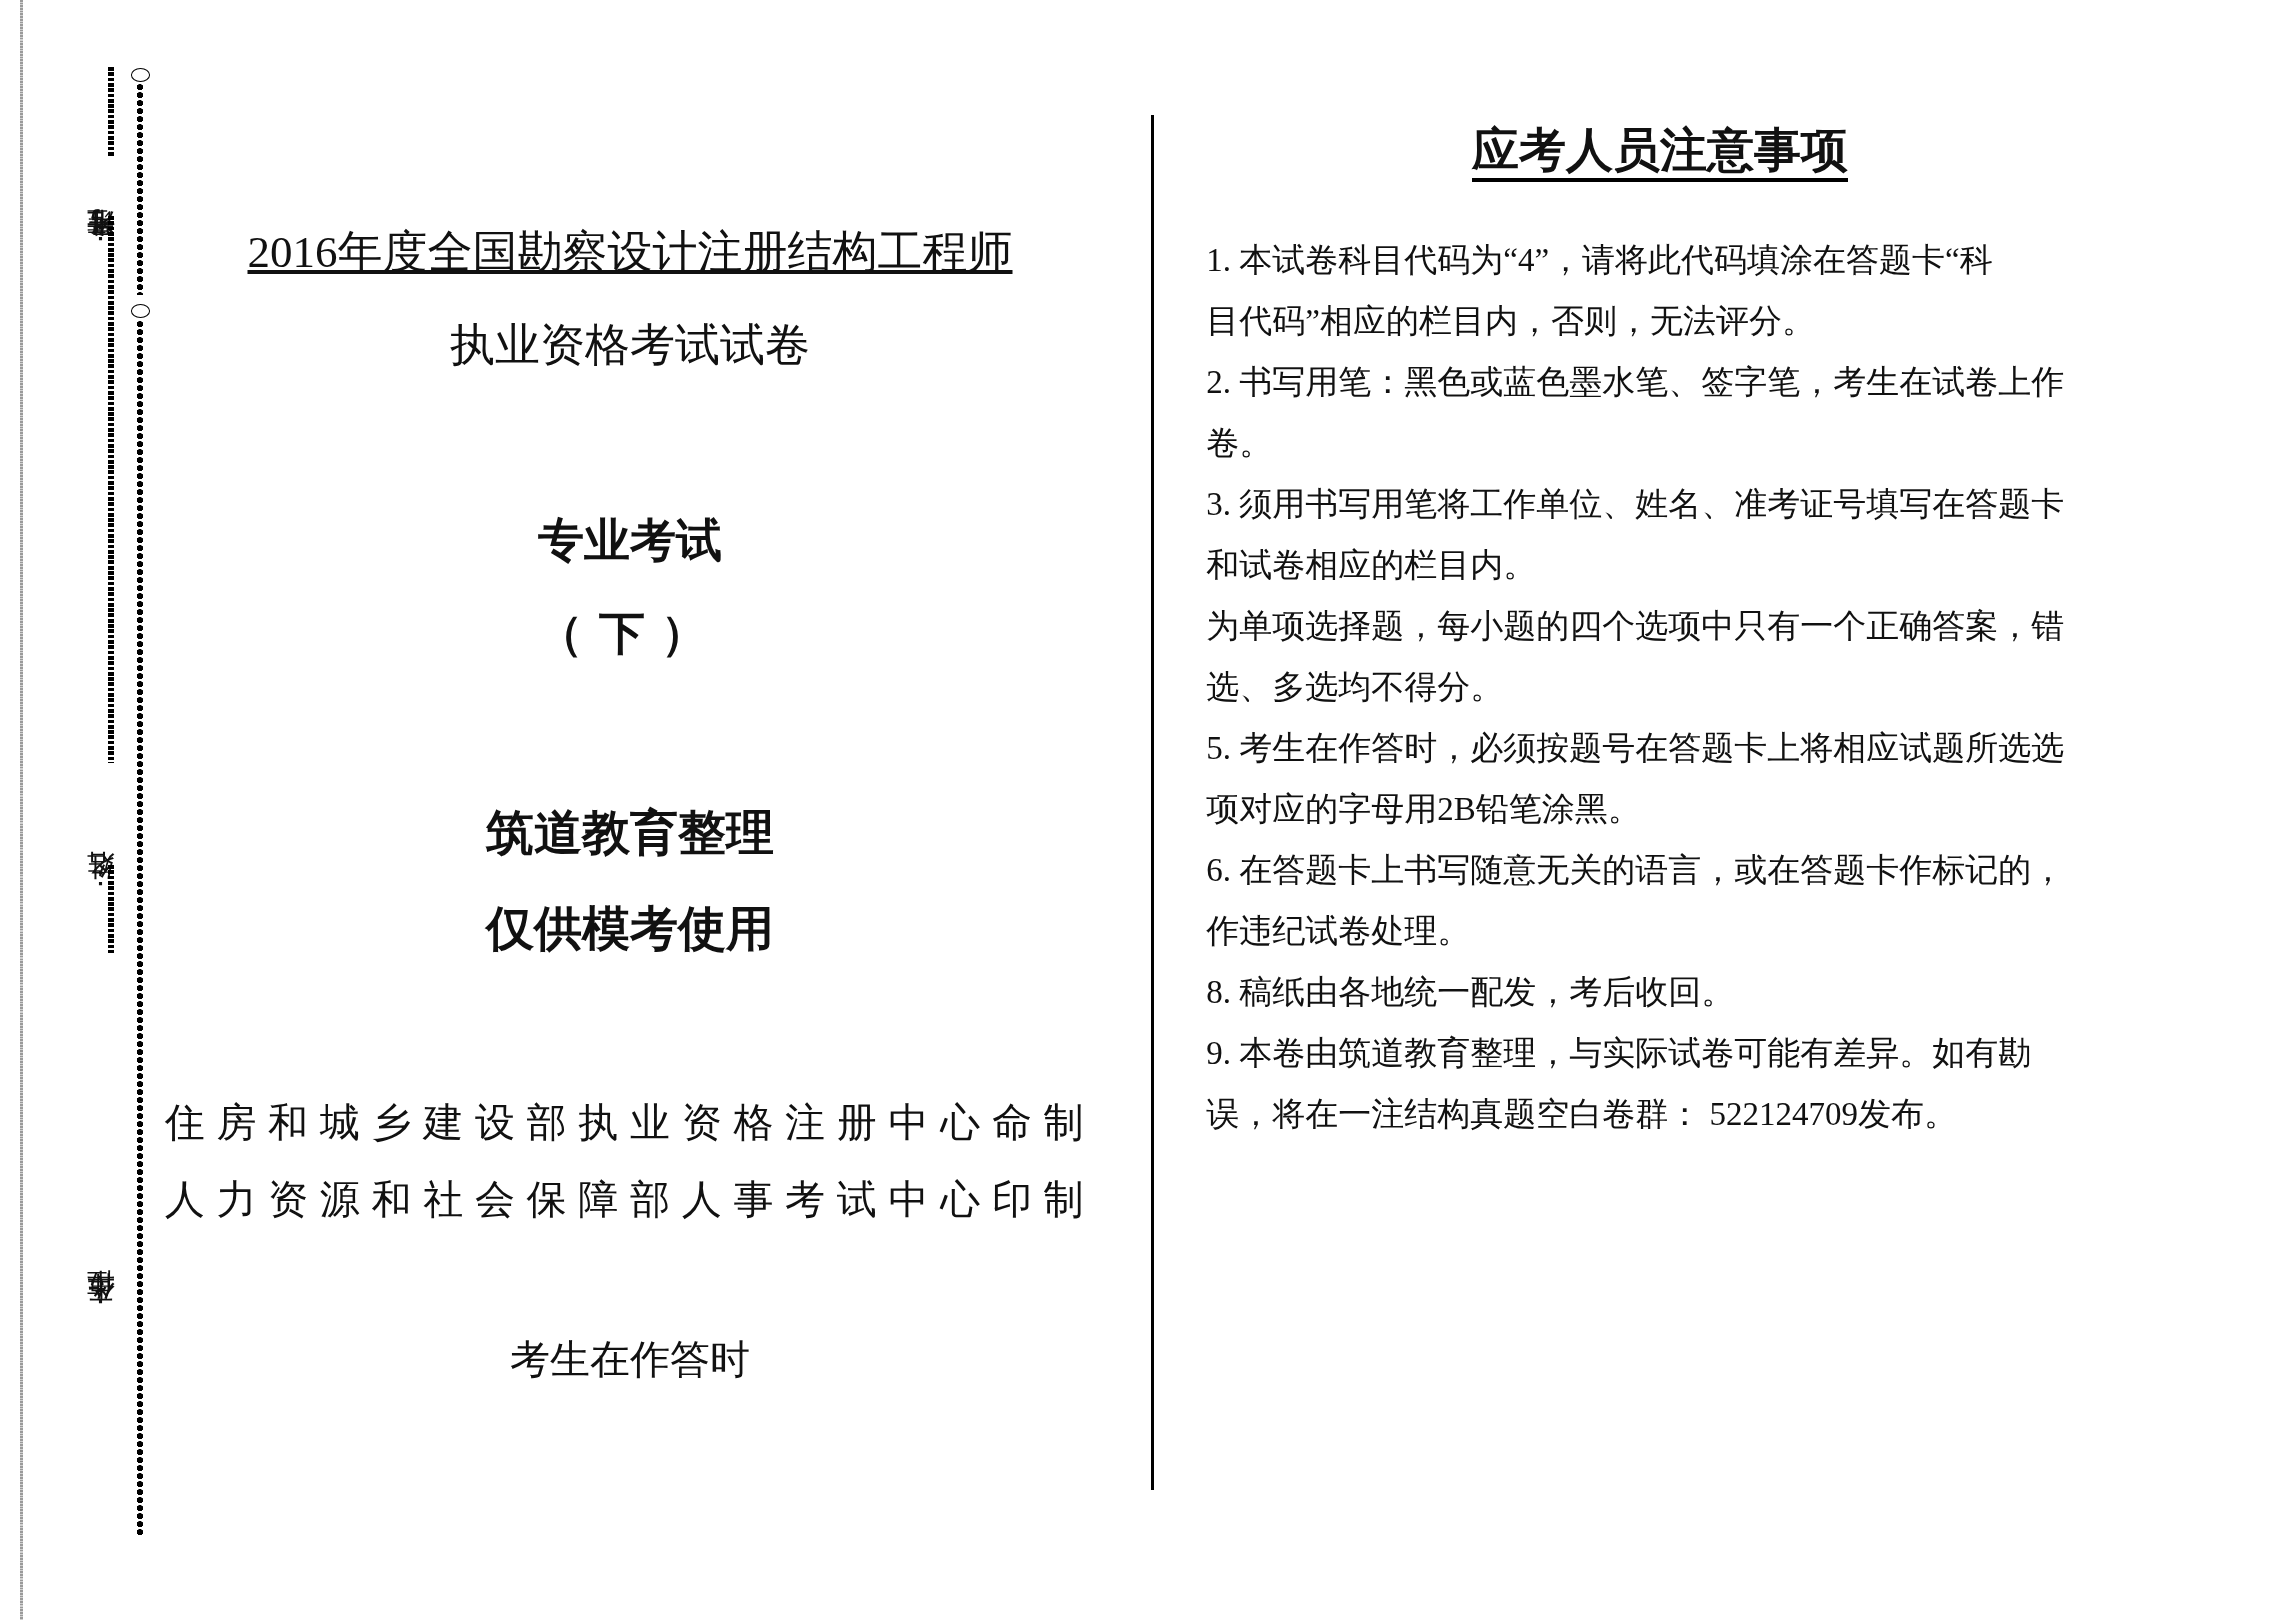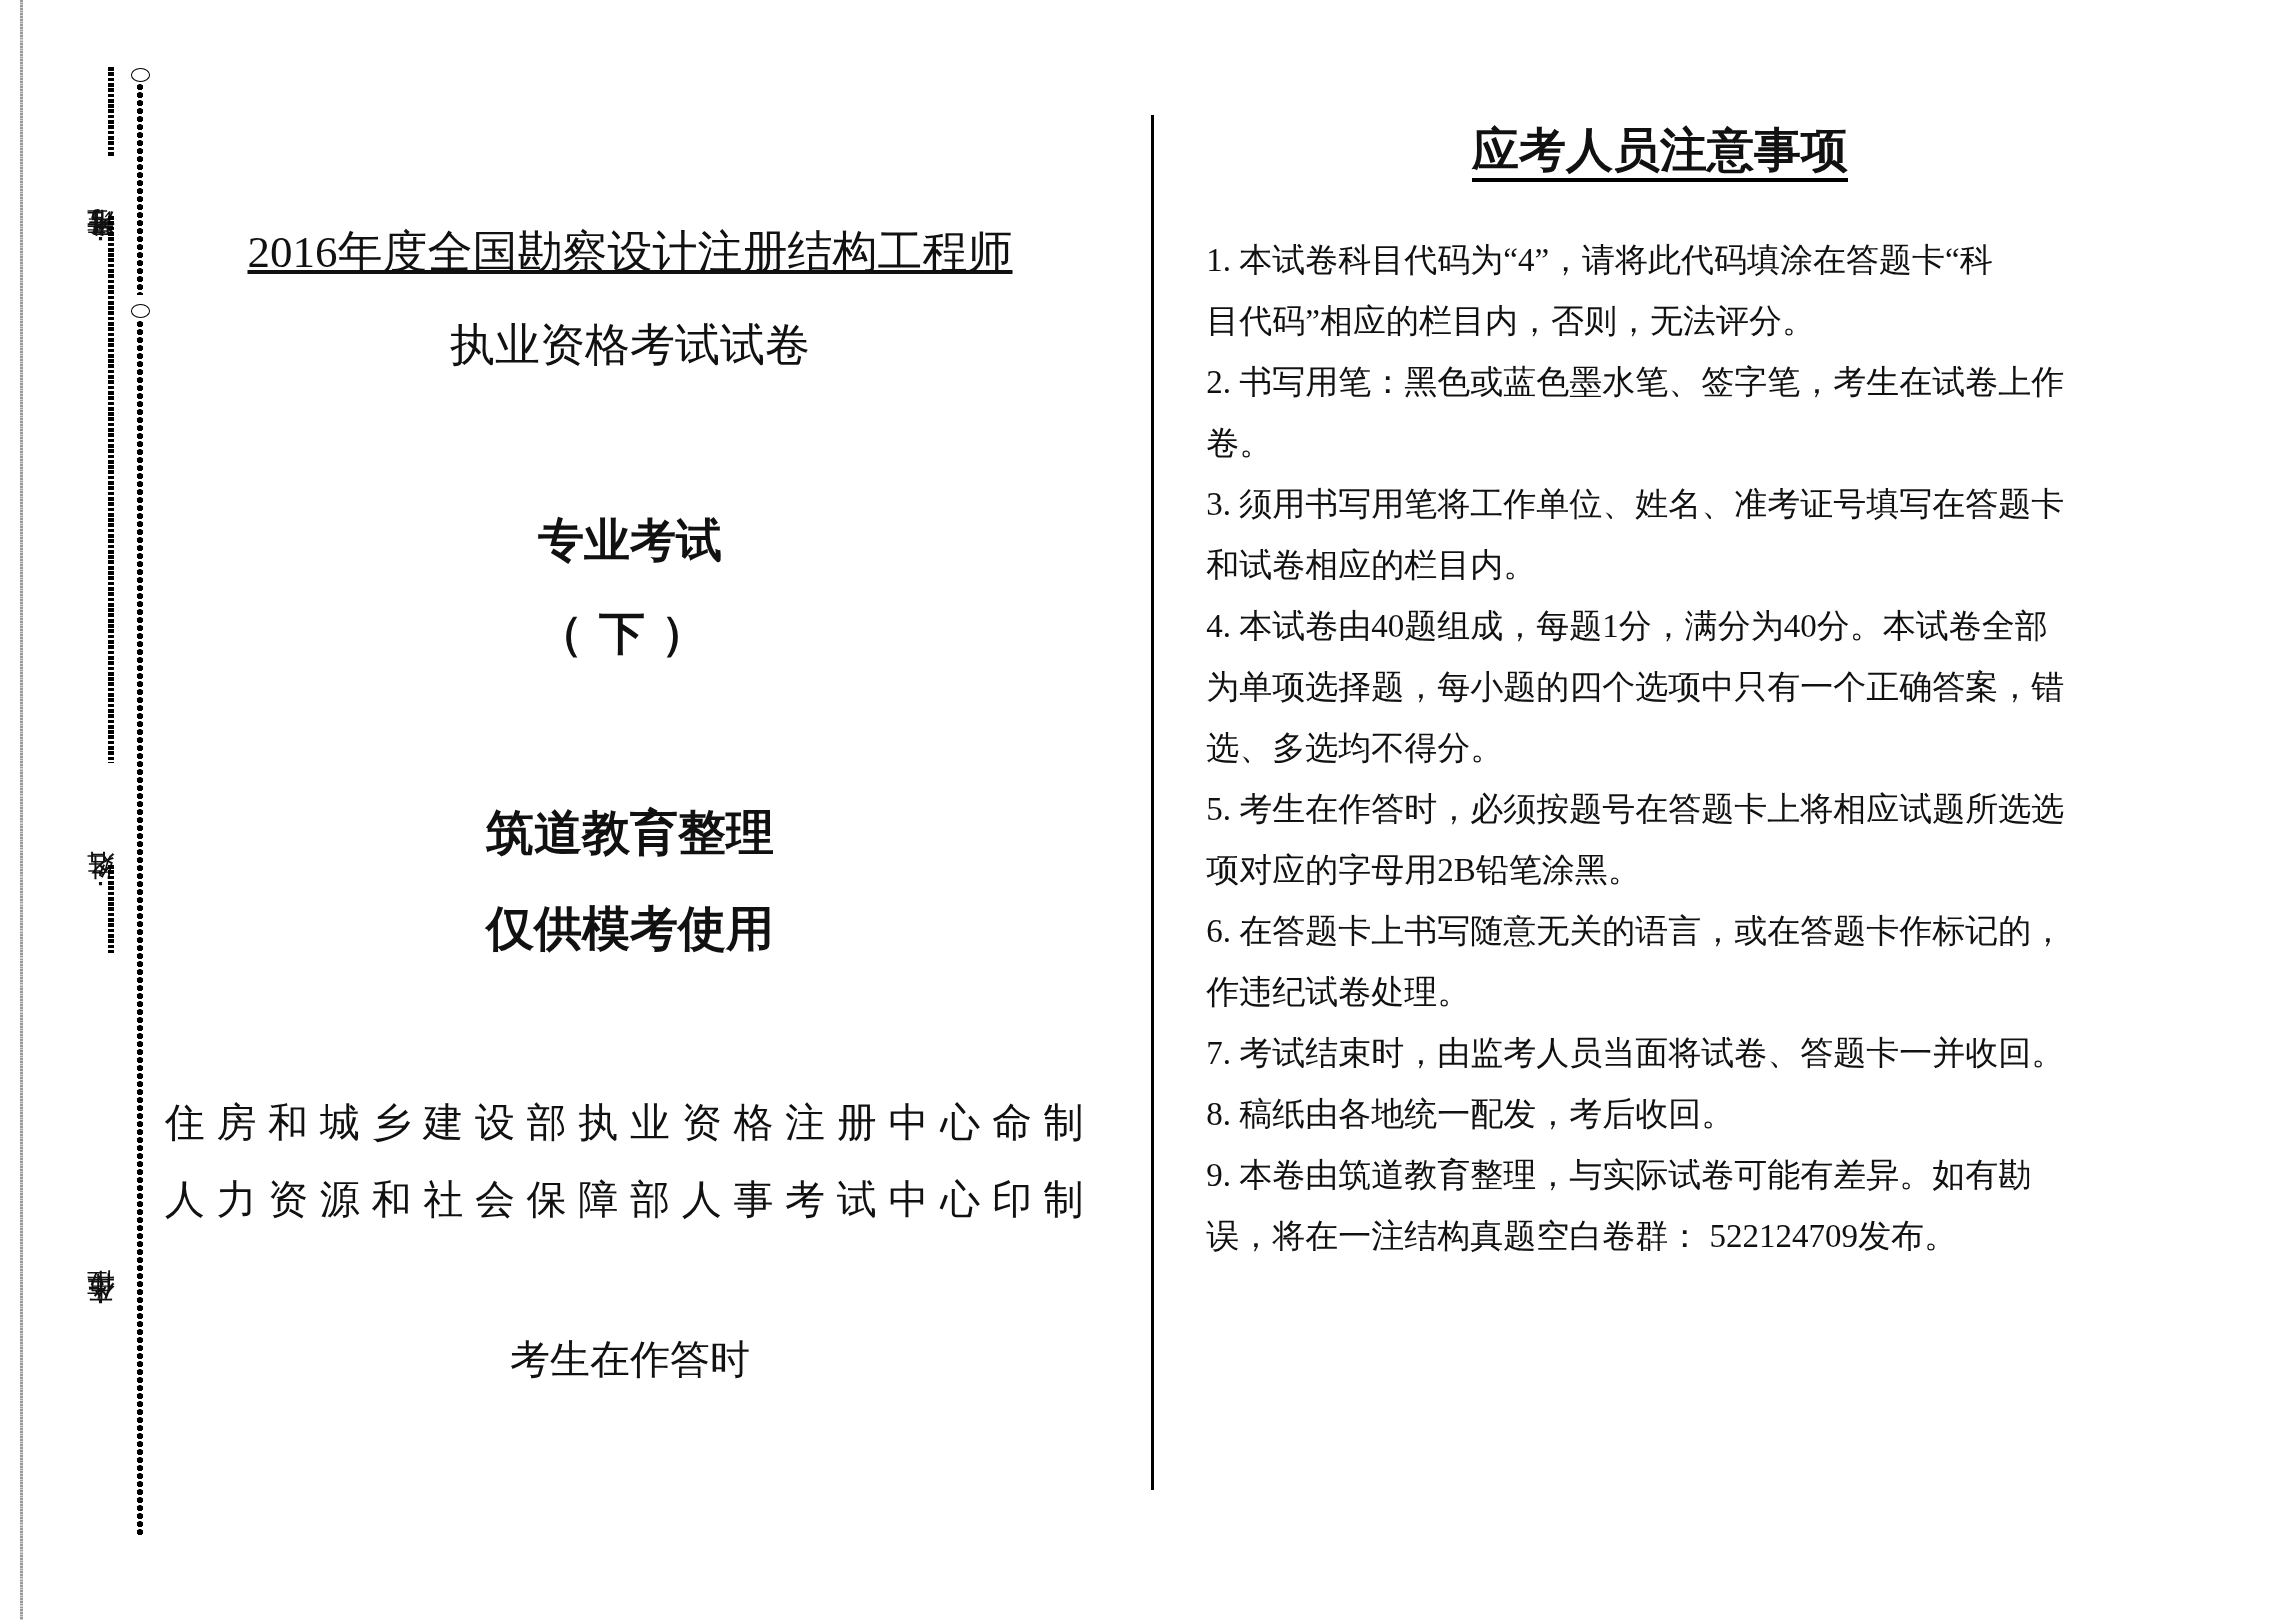--- a/index.html
+++ b/index.html
@@ -101,26 +101,24 @@
 
 <div class="right-page">
   <div class="notice-title"><span>应考人员注意事项</span></div>
   <div class="notice-list" id="notice-list">
       <div class="notice-line">1. 本试卷科目代码为“4”，请将此代码填涂在答题卡“科</div>
       <div class="notice-line">目代码”相应的栏目内，否则，无法评分。</div>
       <div class="notice-line">2. 书写用笔：黑色或蓝色墨水笔、签字笔，考生在试卷上作</div>
       <div class="notice-line">卷。</div>
       <div class="notice-line">3. 须用书写用笔将工作单位、姓名、准考证号填写在答题卡</div>
       <div class="notice-line">和试卷相应的栏目内。</div>
-      <div class="notice-line">4. 本试卷由40题组成，每题1分，满分为40分。本试卷全部</div>
       <div class="notice-line">为单项选择题，每小题的四个选项中只有一个正确答案，错</div>
       <div class="notice-line">选、多选均不得分。</div>
       <div class="notice-line">5. 考生在作答时，必须按题号在答题卡上将相应试题所选选</div>
       <div class="notice-line">项对应的字母用2B铅笔涂黑。</div>
       <div class="notice-line">6. 在答题卡上书写随意无关的语言，或在答题卡作标记的，</div>
       <div class="notice-line">作违纪试卷处理。</div>
-      <div class="notice-line">7. 考试结束时，由监考人员当面将试卷、答题卡一并收回。</div>
       <div class="notice-line">8. 稿纸由各地统一配发，考后收回。</div>
       <div class="notice-line">9. 本卷由筑道教育整理，与实际试卷可能有差异。如有勘</div>
       <div class="notice-line">误，将在一注结构真题空白卷群：  522124709发布。</div>
     </div>
 </div>
 
 
 </body></html>

